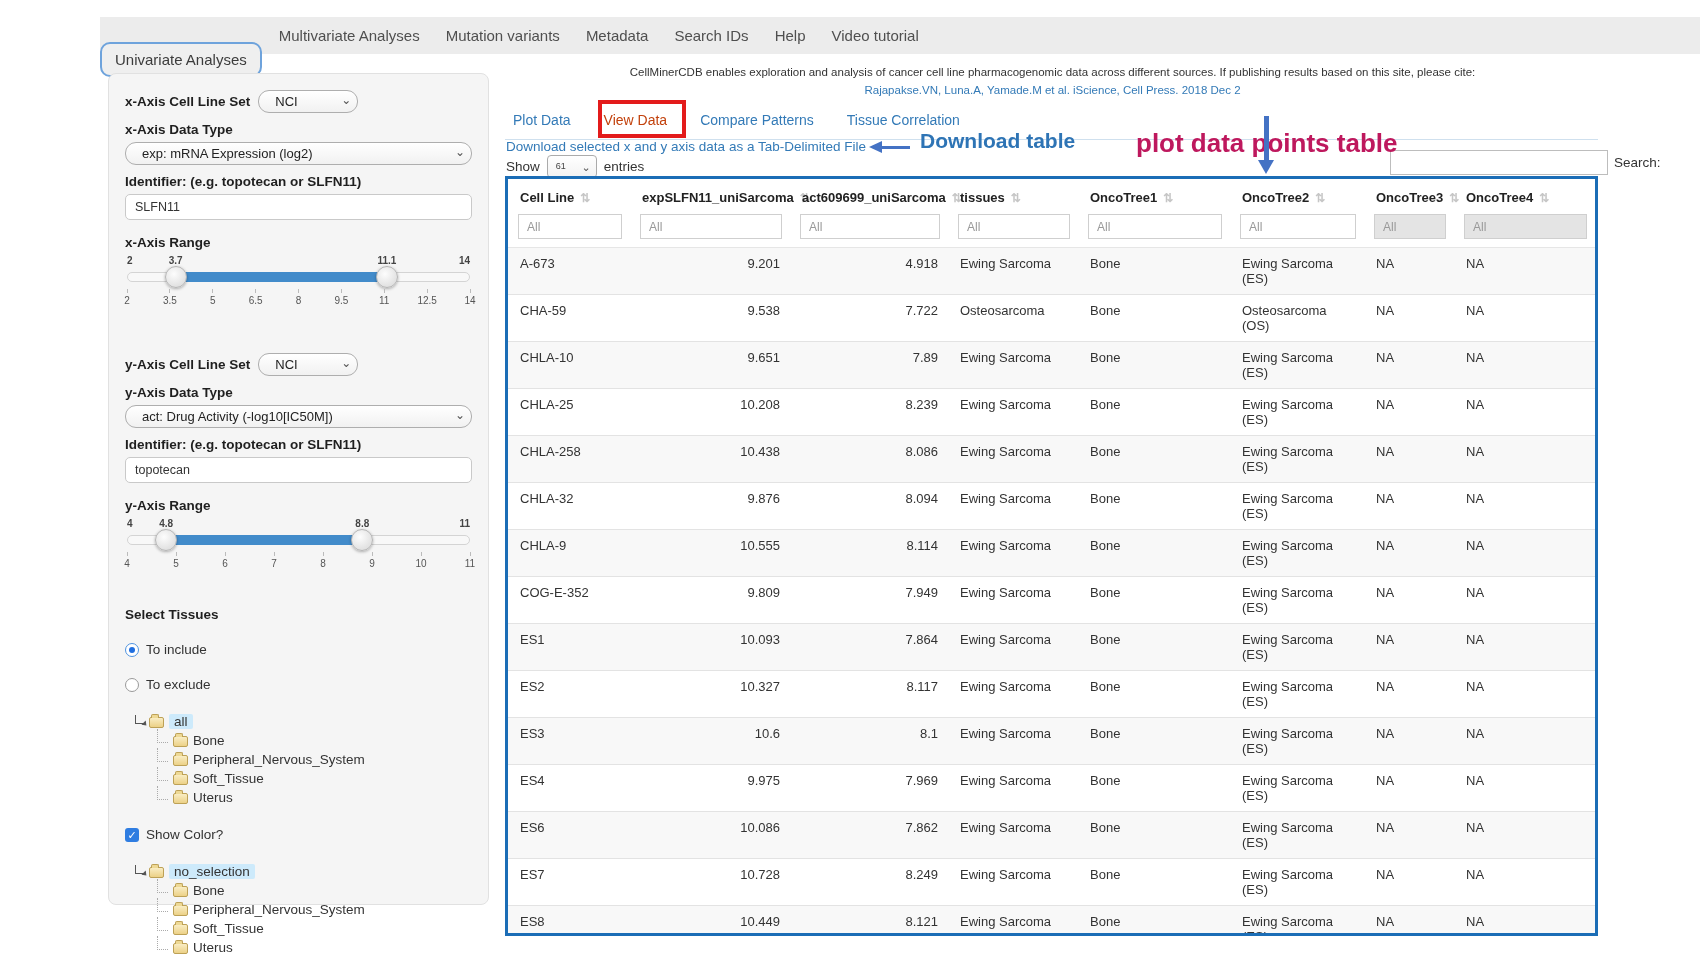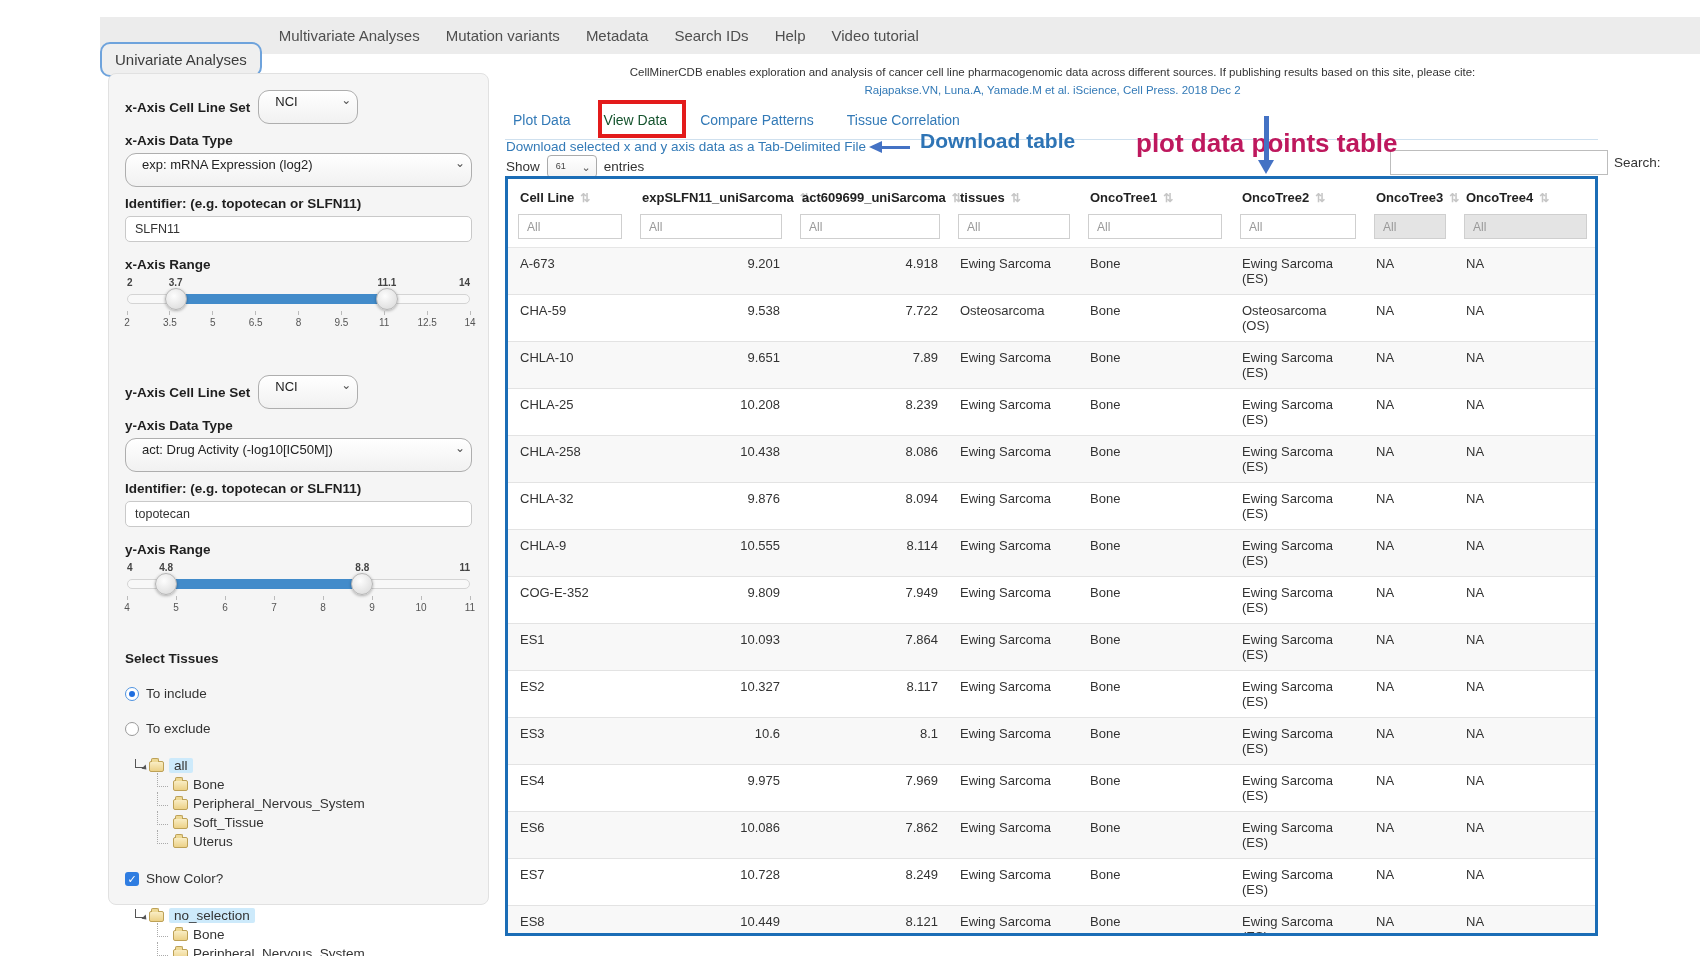--- a/index.html
+++ b/index.html
@@ -8,21 +8,21 @@
   
   .topnav { position:absolute; left:100px; top:17px; width:1600px; height:37px; background:#ececec; display:flex; align-items:center; }
   .nav-tab { font-size:15px; color:#4f4f4f; padding:8px 13px; white-space:nowrap; }
   .nav-tab.active { background:#efefef; border:2px solid #6ea3dc; border-radius:10px; color:#3c3c3c; margin-right:4px; padding:7px 13px;margin-top:48px; }
 
   
   .sidebar { position:absolute; left:108px; top:73px; width:381px; height:832px; background:#f5f5f5; border:1px solid #e1e1e1; border-radius:8px; padding:14px 16px; }
   .lbl { font-weight:bold; font-size:13.5px; color:#1f1f1f; margin:9px 0 5px; }
   .inline-row { display:flex; align-items:center; gap:8px; margin:2px 0 4px; }
   .inline-row .lbl { margin:0; }
-  .fselect { position:relative; border:1px solid #aeaeae; border-radius:11px; background:linear-gradient(#ffffff,#f1f1f1); font-size:13px; color:#222; height:34px; line-height:21px; padding:0 22px 0 16px; white-space:nowrap; overflow:hidden; }
+  .fselect { position:relative; border:1px solid #aeaeae; border-radius:11px; background:linear-gradient(#ffffff,#f1f1f1); font-size:13px; color:#222; height:23px; line-height:21px; padding:0 22px 0 16px; white-space:nowrap; overflow:hidden; }
   .fselect .chev { position:absolute; right:6px; top:-1px; color:#555; font-size:12px; }
   .fselect.wide { width:100%; }
   .fselect.small { width:100px; }
   .tinput { width:100%; height:26px; border:1px solid #c9c9c9; border-radius:5px; background:#fff; font-size:12.5px; color:#333; padding:0 9px; font-family:"Liberation Sans",sans-serif; }
 
   
   .slider { position:relative; height:58px; margin:2px 2px 0; }
   .s-endlab { position:absolute; top:0; font-size:10px; font-weight:bold; color:#444; }
   .s-endlab.left { left:0; } .s-endlab.right { right:0; }
   .s-hlab { position:absolute; top:0; font-size:10px; font-weight:bold; color:#444; transform:translateX(-50%); }
@@ -47,21 +47,21 @@
   .child-conn { width:11px; height:14px; border-left:1px dotted #aaa; border-bottom:1px dotted #aaa; margin-top:-9px; }
   .folder { width:15px; height:11px; background:linear-gradient(#f9edc4,#ecd187); border:1px solid #bda156; border-radius:2px; position:relative; flex:none; margin-top:1px; }
   .folder::before { content:""; position:absolute; top:-4px; left:1px; width:6px; height:3px; background:#eed995; border:1px solid #bda156; border-bottom:none; border-radius:2px 2px 0 0; }
   .root-label { background:#cdeafb; padding:0 5px; border-radius:2px; }
 
   
   .citation1 { position:absolute; left:505px; top:66px; width:1095px; text-align:center; font-size:11.5px; color:#333; }
   .citation2 { position:absolute; left:505px; top:84px; width:1095px; text-align:center; font-size:11.5px; color:#337ab7; }
   .main-tabs { position:absolute; left:505px; top:104px; width:1093px; border-bottom:1px solid #cfe0ee; display:flex; gap:33px; padding:8px 0 11px 8px; font-size:14px; }
   .main-tab { color:#337ab7; white-space:nowrap; }
-  .main-tab.active { color:#14532d; }
+  .main-tab.active { color:#c2410c; }
   .dl-link { position:absolute; left:506px; top:139px; font-size:13.5px; color:#337ab7; }
   .show-row { position:absolute; left:506px; top:155px; display:flex; align-items:center; gap:7px; font-size:13.5px; color:#333; }
   .mini-select { position:relative; width:50px; height:23px; border:1px solid #ababab; border-radius:4px; background:linear-gradient(#fff,#f2f2f2); font-size:9px; color:#444; line-height:21px; padding-left:8px; }
   .mini-select .chev { position:absolute; right:5px; top:1px; font-size:11px; color:#555; }
   .search-input { position:absolute; left:1390px; top:150px; width:218px; height:25px; border:1px solid #bdbdbd; background:#fff; }
   .search-label { position:absolute; left:1614px; top:155px; font-size:13.5px; color:#333; }
 
   
   .table-wrap { position:absolute; left:505px; top:176px; width:1093px; height:760px; border:3px solid #1b6db6; background:#fff; overflow:hidden; }
   table.data { width:100%; border-collapse:collapse; table-layout:fixed; font-size:13px; color:#333; }

